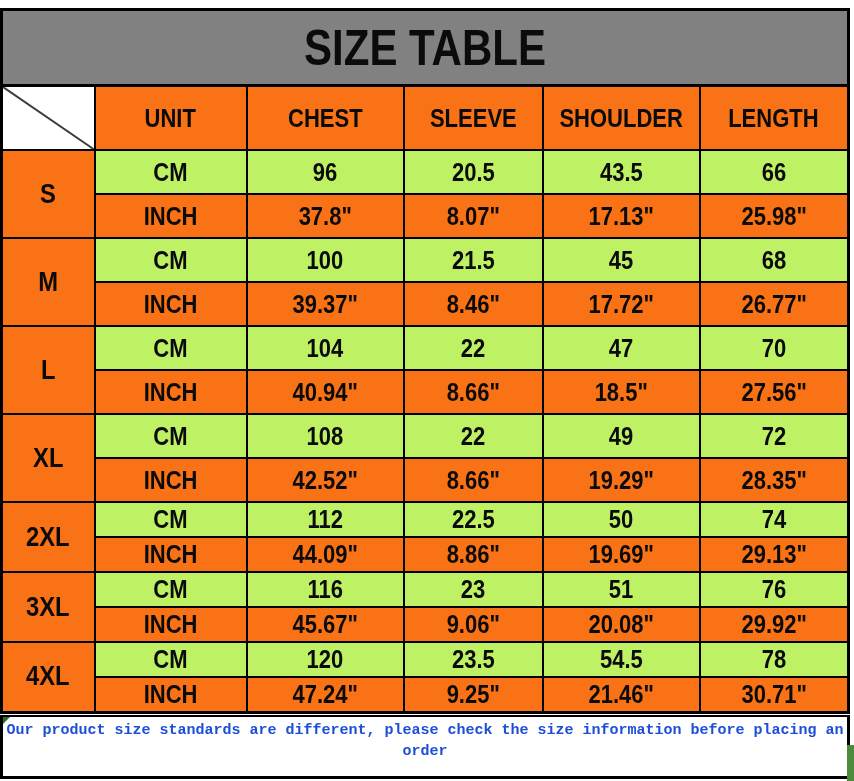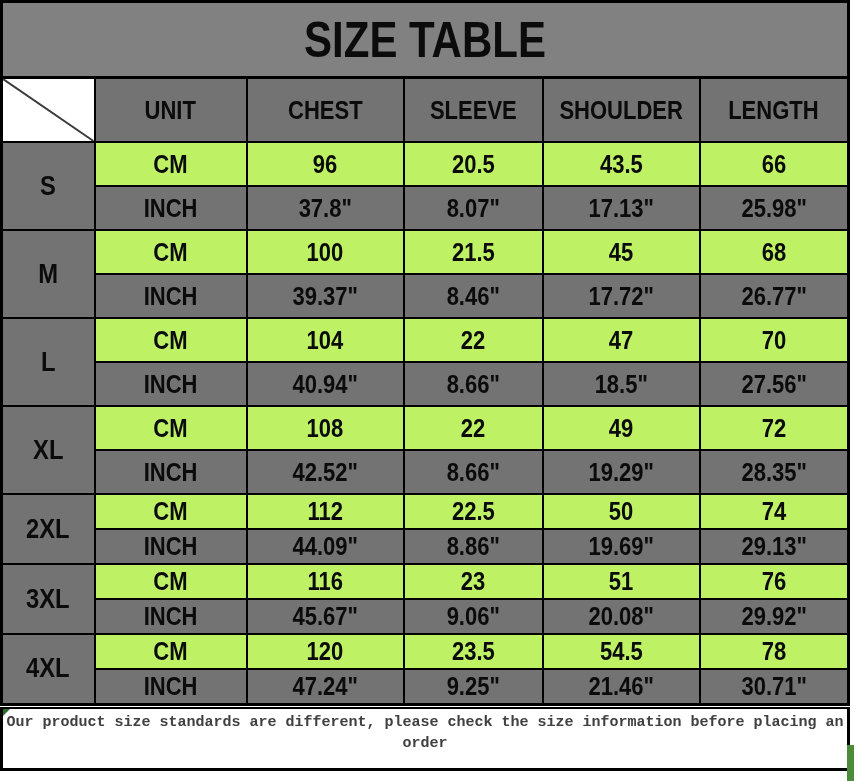--- a/index.html
+++ b/index.html
@@ -4,21 +4,21 @@
 <style>
   * { box-sizing: border-box; }
   html, body { margin: 0; padding: 0; }
   body {
     width: 854px; height: 781px;
     background: #ffffff;
     font-family: "Liberation Sans", sans-serif;
     position: relative;
     overflow: hidden;
   }
-  .sheet { position: absolute; top: 0; left: 0; width: 854px; }
+  .sheet { position: absolute; top: 8px; left: 0; width: 854px; }
 
   
   .title-bar {
     width: 850px; height: 78px;
     background: #818181;
     border: 3px solid #000;
     border-bottom: 2px solid #000;
     display: flex; align-items: center; justify-content: center;
   }
   .title-bar .t {
@@ -49,39 +49,39 @@
   td .c {
     display: inline-block;
     transform: scaleX(0.88);
     white-space: nowrap;
     font-size: 25px;
   }
   td.size-cell .c { font-size: 27px; }
   tr.hdr-row  { height: 64px; }
   tr.rh-big   { height: 44px; }
   tr.rh-small { height: 35px; }
-  .bg-gray  { background: #737373; }
+  .bg-gray  { background: #f97316; }
   .bg-white { background: #bef264; }
   td.corner { background: #ffffff; padding: 0; }
   td.corner svg { display: block; width: 100%; height: 62px; }
 
   
   .footer-note {
     width: 850px;
     height: 64px;
     border: 3px solid #000;
     border-top: 2px solid #000;
     margin-top: 1px;
     background: #fff;
     position: relative;
     font-family: "Liberation Mono", "DejaVu Sans Mono", monospace;
     font-weight: bold;
     font-size: 15px;
     line-height: 21px;
-    color: #404040;
+    color: #1d4ed8;
     text-align: center;
     padding: 3px 2px 0 2px;
   }
   .corner-flag {
     position: absolute; top: 0; left: 0;
     width: 0; height: 0;
     border-top: 7px solid #2d6b2d;
     border-right: 7px solid transparent;
   }
   .edge-strip {

